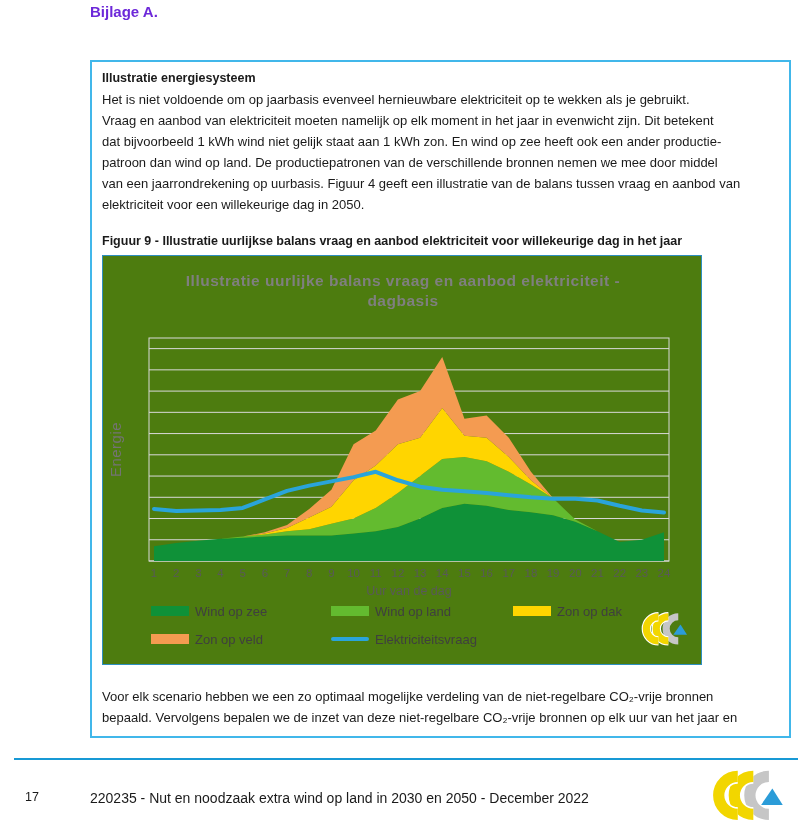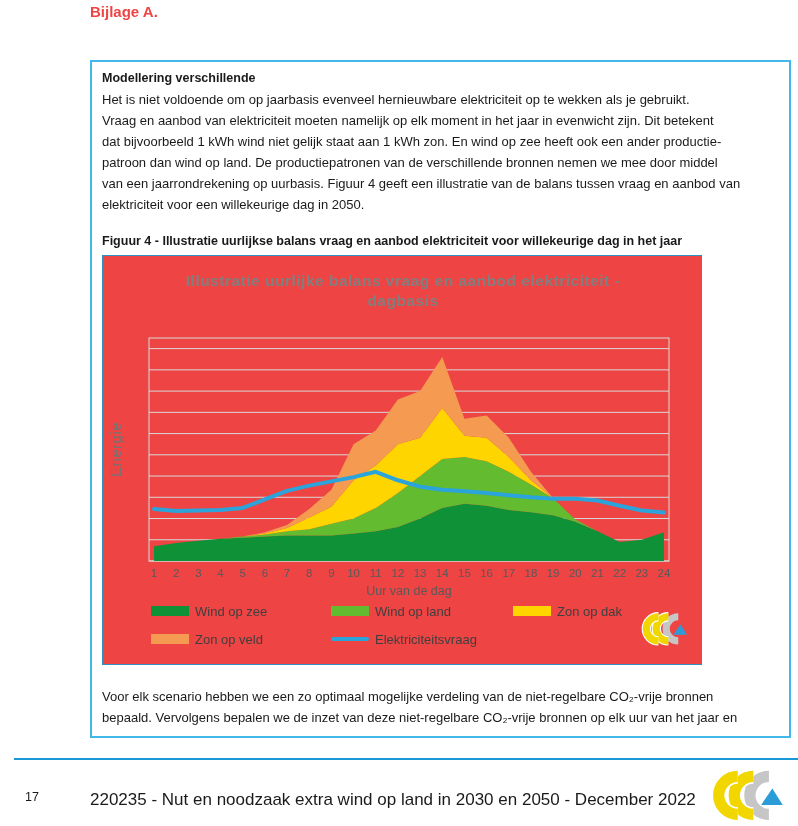--- a/index.html
+++ b/index.html
@@ -1,59 +1,59 @@
 <!DOCTYPE html>
 <html><head>
 <meta charset="utf-8">
 <style>
   html,body{margin:0;padding:0;}
   body{
     width:798px;height:826px;background:#ffffff;position:relative;
     font-family:"Liberation Sans", sans-serif;color:#1a1a1a;overflow:hidden;
   }
   .page-heading{
-    position:absolute;left:90px;top:3px;font-size:15px;font-weight:bold;color:#ef4444;text-align:center;
+    position:absolute;left:90px;top:3px;font-size:15px;font-weight:bold;color:#6d28d9;text-align:center;
   }
   .content-box{
     position:absolute;left:90px;top:60px;width:677px;
     border:2px solid var(--box-border,#41b7ea);
     padding:6px 10px 8px 10px;background:#fff;
   }
   .section-title{font-size:12.5px;font-weight:bold;line-height:21px;}
   .para{font-size:13px;line-height:21px;white-space:pre-line;}
   .fig-caption{margin-top:16px;font-size:12.5px;font-weight:bold;line-height:21px;}
   .figure-box{
     margin-top:3px;width:598px;height:408px;
     border:1px solid var(--figure-border,#2e8fc0);
-    position:relative;background:#ef4444;
+    position:relative;background:#4d7c0f;
   }
   .para2{margin-top:21px;}
   .footer-rule{
     position:absolute;left:14px;top:758px;width:784px;height:2px;
     background:var(--footer-rule,#1899d5);
   }
   .page-number{position:absolute;left:25px;top:790px;font-size:12.5px;}
-  .footer-ref{position:absolute;left:90px;top:790px;font-size:17px;}
+  .footer-ref{position:absolute;left:90px;top:790px;font-size:14px;}
   .footer-logo{position:absolute;left:704px;top:764px;width:90px;height:61px;}
   svg text{font-family:"Liberation Sans", sans-serif;}
 </style>
 </head>
 <body style="--box-border: #41b7ea; --figure-border: #2e8fc0; --footer-rule: #1899d5;">
 
 <div class="page-heading">Bijlage A.</div>
 
 <div class="content-box">
-  <div class="section-title">Modellering verschillende</div>
+  <div class="section-title">Illustratie energiesysteem</div>
   <div class="para">Het is niet voldoende om op jaarbasis evenveel hernieuwbare elektriciteit op te wekken als je gebruikt.
 Vraag en aanbod van elektriciteit moeten namelijk op elk moment in het jaar in evenwicht zijn. Dit betekent
 dat bijvoorbeeld 1 kWh wind niet gelijk staat aan 1 kWh zon. En wind op zee heeft ook een ander productie-
 patroon dan wind op land. De productiepatronen van de verschillende bronnen nemen we mee door middel
 van een jaarrondrekening op uurbasis. Figuur 4 geeft een illustratie van de balans tussen vraag en aanbod van
 elektriciteit voor een willekeurige dag in 2050.</div>
-  <div class="fig-caption">Figuur 4 - Illustratie uurlijkse balans vraag en aanbod elektriciteit voor willekeurige dag in het jaar</div>
+  <div class="fig-caption">Figuur 9 - Illustratie uurlijkse balans vraag en aanbod elektriciteit voor willekeurige dag in het jaar</div>
   <div class="figure-box" id="figure-box"><svg viewBox="0 0 598 408" width="598" height="408">
         <text x="300" y="30" text-anchor="middle" font-size="15.5" font-weight="bold" fill="#7f7f7f" letter-spacing="0.5">Illustratie uurlijke balans vraag en aanbod elektriciteit -</text>
         <text x="300" y="50" text-anchor="middle" font-size="15.5" font-weight="bold" fill="#7f7f7f" letter-spacing="0.5">dagbasis</text>
         <line x1="46" y1="305" x2="566" y2="305" stroke="#d9d9d9" stroke-width="1"></line>
         <line x1="46" y1="283.76190476190476" x2="566" y2="283.76190476190476" stroke="#d9d9d9" stroke-width="1"></line>
         <line x1="46" y1="262.5238095238095" x2="566" y2="262.5238095238095" stroke="#d9d9d9" stroke-width="1"></line>
         <line x1="46" y1="241.28571428571428" x2="566" y2="241.28571428571428" stroke="#d9d9d9" stroke-width="1"></line>
         <line x1="46" y1="220.04761904761904" x2="566" y2="220.04761904761904" stroke="#d9d9d9" stroke-width="1"></line>
         <line x1="46" y1="198.8095238095238" x2="566" y2="198.8095238095238" stroke="#d9d9d9" stroke-width="1"></line>
         <line x1="46" y1="177.57142857142856" x2="566" y2="177.57142857142856" stroke="#d9d9d9" stroke-width="1"></line>

